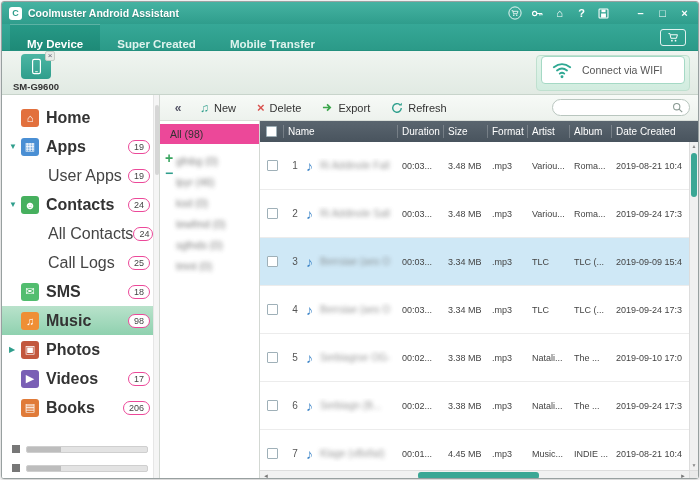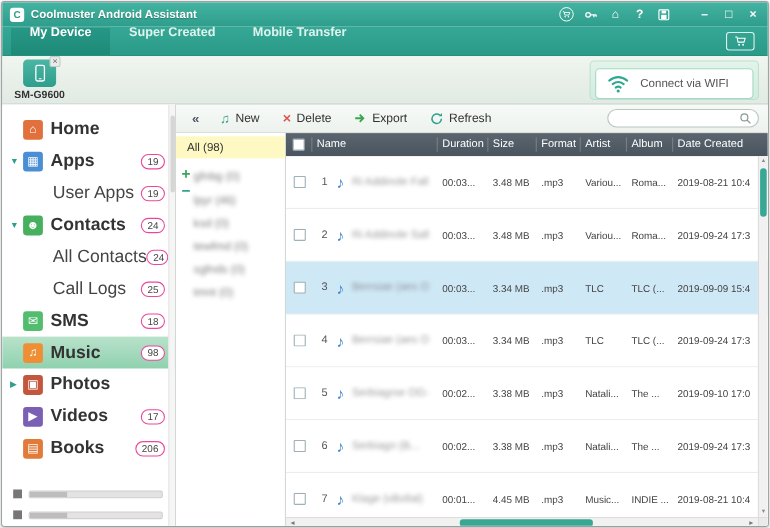--- a/index.html
+++ b/index.html
@@ -12,31 +12,31 @@
   .app-logo{width:13px;height:13px;border-radius:3px;background:#fff;color:#2f9d8c;font-size:9px;font-weight:bold;display:flex;align-items:center;justify-content:center;flex-shrink:0;}
   .win-title{color:#fff;font-size:10.5px;font-weight:bold;text-shadow:0 1px 1px rgba(0,0,0,.25);white-space:nowrap;}
   .tb-icons{margin-left:auto;display:flex;align-items:center;gap:9px;}
   .tb-ico{color:#fff;font-size:11px;min-width:13px;text-align:center;line-height:14px;cursor:pointer;display:flex;align-items:center;justify-content:center;}
   .tb-ico.txt{font-weight:bold;}
   .tb-sep{width:6px;}
 
   
   .tabbar{height:27px;background:linear-gradient(180deg,#36a897,#2b9a88);display:flex;align-items:stretch;padding-left:8px;border-bottom:1px solid #23907e;}
   .tabs{display:flex;align-items:stretch;}
-  .tab{padding:0 17px;display:flex;align-items:flex-start;color:#dff3ee;font-size:11.5px;font-weight:bold;cursor:pointer;white-space:nowrap;}
+  .tab{padding:0 17px;display:flex;align-items:flex-end;color:#dff3ee;font-size:11.5px;font-weight:bold;cursor:pointer;white-space:nowrap;}
   .tab.active{background:linear-gradient(180deg,#279987,#1e8a77);box-shadow:inset 0 1px 0 rgba(255,255,255,.25);color:#fff;}
   .tab-cart{margin-left:auto;margin-right:12px;align-self:center;width:26px;height:17px;border:1px solid rgba(255,255,255,.85);border-radius:3px;display:flex;align-items:center;justify-content:center;cursor:pointer;}
 
   
   .devicebar{height:44px;background:linear-gradient(180deg,#f0f5f0,#e1eae3);border-bottom:1px solid #c8d4cb;position:relative;}
   .device-block{position:absolute;left:10px;top:3px;width:48px;text-align:center;cursor:pointer;}
   .phone-tile{position:relative;width:30px;height:25px;margin:0 auto;border-radius:4px;background:linear-gradient(180deg,#4cb6a4,#2f9e8c);display:flex;align-items:center;justify-content:center;}
   .phone-x{position:absolute;top:-3px;right:-4px;font-size:8px;color:#667;background:#e7ece7;border:1px solid #c4ccc5;border-radius:2px;width:10px;height:10px;line-height:8px;cursor:pointer;}
   .device-name{font-size:9.5px;font-weight:bold;color:#333;margin-top:2px;white-space:nowrap;}
-  .wifi-panel{position:absolute;right:8px;top:4px;width:154px;height:36px;background:linear-gradient(180deg,#e3f4ea,#d1ecdf);border:1px solid #bfe0cf;border-radius:4px;display:flex;align-items:flex-end;justify-content:center;margin-left:26px;}
+  .wifi-panel{position:absolute;right:8px;top:4px;width:154px;height:36px;background:linear-gradient(180deg,#e3f4ea,#d1ecdf);border:1px solid #bfe0cf;border-radius:4px;display:flex;align-items:flex-start;justify-content:center;margin-left:26px;}
   .wifi-btn{width:144px;height:28px;background:#fff;border:1px solid #a5d9c5;border-radius:4px;display:flex;align-items:center;gap:9px;padding:0 9px;cursor:pointer;}
   .wifi-label{font-size:10.5px;color:#555;white-space:nowrap;}
 
   
   .main{display:flex;height:385px;background:#fff;}
 
   
   .sidebar{width:158px;border-right:1px solid #d3d8d3;background:#fff;position:relative;padding-top:8px;flex-shrink:0;}
   .side-item{height:29px;display:flex;align-items:center;padding-left:7px;cursor:pointer;}
   .side-item.selected{background:linear-gradient(180deg,#b9e2cb,#8fd1af);}
@@ -62,21 +62,21 @@
   .tool-ico-new{color:#2f9e8c;font-size:12px;line-height:12px;}
   .tool-ico-del{color:#d9534f;font-weight:bold;font-size:13px;line-height:12px;}
   .search-box{margin-left:auto;width:138px;height:17px;border:1px solid #b9c6bf;border-radius:9px;background:#fff;display:flex;align-items:center;padding:0 6px;gap:4px;}
   .search-input{flex:1;border:none;outline:none;font-size:10px;height:13px;background:transparent;min-width:0;}
 
   .panels{flex:1;display:flex;min-height:0;}
 
   
   .folder-panel{width:100px;border-right:1px solid #d3d8d3;background:#fff;position:relative;flex-shrink:0;padding-top:3px;}
   .folder-item{height:21px;display:flex;align-items:center;padding-left:16px;font-size:10.5px;color:#555;cursor:pointer;white-space:nowrap;overflow:hidden;}
-  .folder-item.selected{background:#fef9c3;color:#333;padding-left:10px;height:20px;margin-bottom:6px;}
+  .folder-item.selected{background:#ec4899;color:#333;padding-left:10px;height:20px;margin-bottom:6px;}
   .masked{filter:blur(2px);opacity:.75;}
   .folder-rail{position:absolute;left:3px;top:30px;width:12px;text-align:center;}
   .rail-add{color:#3aa560;font-weight:bold;font-size:14px;line-height:15px;cursor:pointer;}
   .rail-remove{color:#2f9e8c;font-weight:bold;font-size:14px;line-height:15px;cursor:pointer;}
 
   
   .table-area{flex:1;display:flex;flex-direction:column;min-width:0;position:relative;background:#fff;}
   .thead{height:21px;background:linear-gradient(180deg,#5a656f,#49545e);display:flex;align-items:center;color:#fff;font-size:10px;flex-shrink:0;}
   .col{padding:0 4px;overflow:hidden;white-space:nowrap;flex-shrink:0;}
   .col-check{width:24px;display:flex;justify-content:center;align-items:center;}

